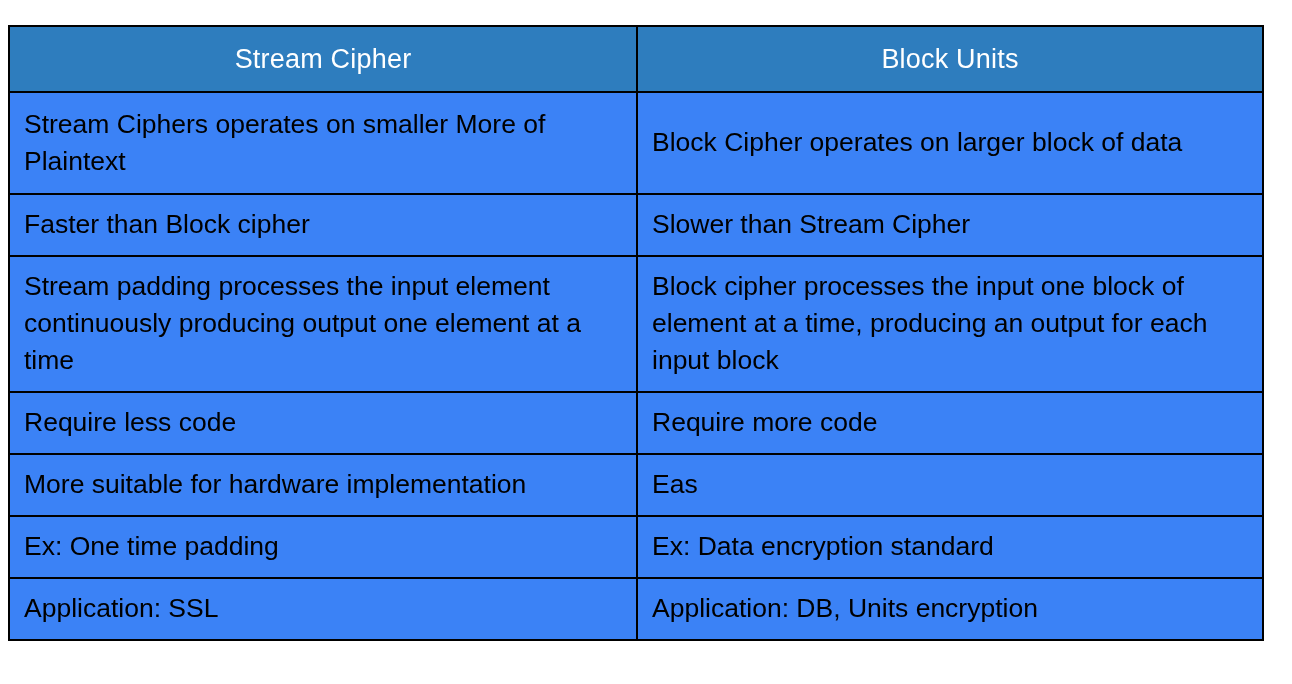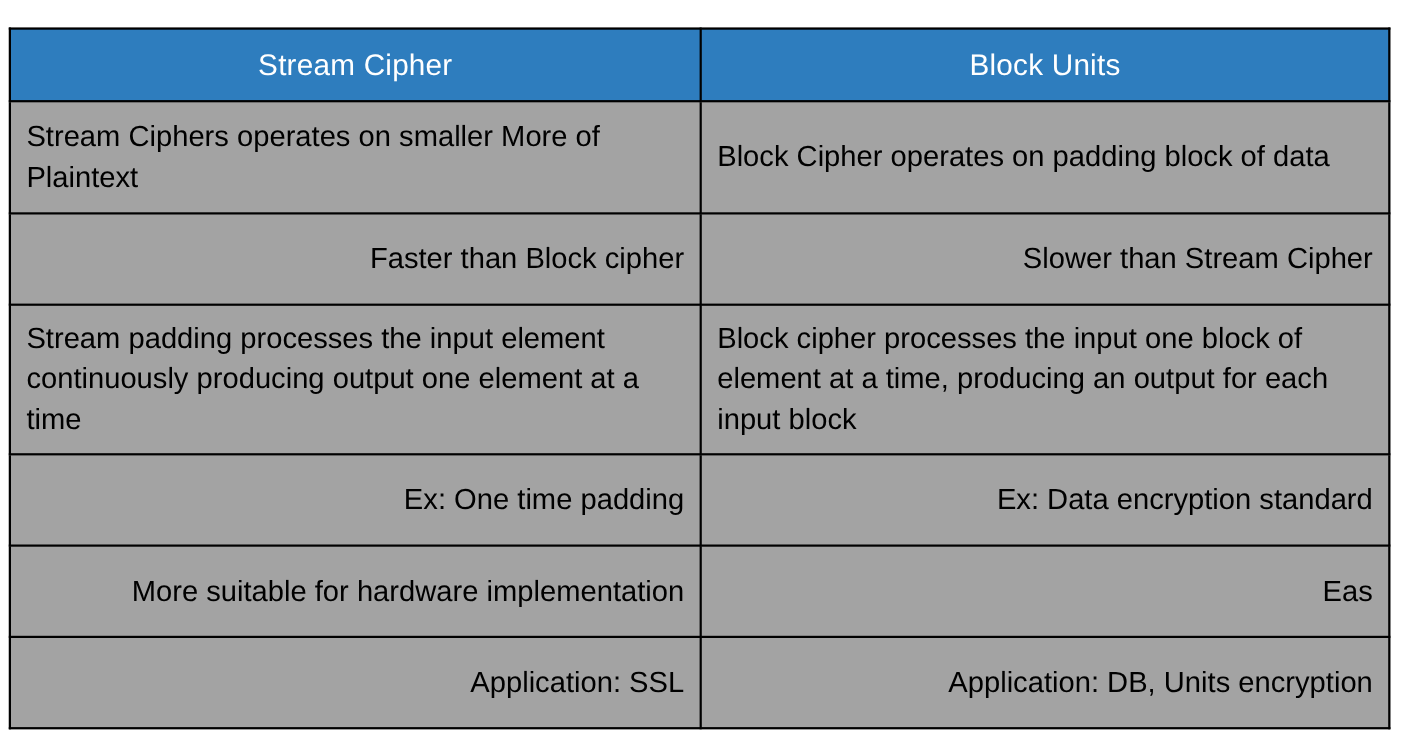--- a/index.html
+++ b/index.html
@@ -23,21 +23,21 @@
   .table-wrap {
     position: absolute;
     left: 8px;
     top: 25px;
     width: 1254px;
   }
   table.cmp {
     border-collapse: collapse;
     table-layout: fixed;
     width: 1254px;
-    background: #a3a3a3;
+    background: #3b82f6;
   }
   table.cmp col.c1 { width: 628px; }
   table.cmp col.c2 { width: 626px; }
 
   table.cmp th,
   table.cmp td {
     border: 2px solid #000000;
     vertical-align: middle;
     box-sizing: border-box;
   }
@@ -55,21 +55,21 @@
   table.cmp tbody td {
     color: #000000;
     text-align: left;
     font-weight: normal;
     font-size: 26.5px;
     line-height: 37px;
     padding: 11px 14px 12px 14px;
   }
   tbody tr.r-tall td { height: 102px; }
   tbody tr.r-xtall td { height: 135px; }
-  tbody tr.r-norm td { height: 83px; text-align: right; }
+  tbody tr.r-norm td { height: 62px; }
 
   .cell-text {
     display: block;
     white-space: pre-line;
   }
 </style>
 </head>
 <body>
 
 <div class="page">
@@ -88,53 +88,61 @@
             <span class="cell-text">Block Units</span>
           </th>
         </tr>
       </thead>
       <tbody>
         <tr class="r-tall">
           <td>
             <span class="cell-text">Stream Ciphers operates on smaller More of Plaintext</span>
           </td>
           <td>
-            <span class="cell-text">Block Cipher operates on padding block of data</span>
+            <span class="cell-text">Block Cipher operates on larger block of data</span>
           </td>
         </tr>
         <tr class="r-norm">
           <td>
             <span class="cell-text">Faster than Block cipher</span>
           </td>
           <td>
             <span class="cell-text">Slower than Stream Cipher</span>
           </td>
         </tr>
         <tr class="r-xtall">
           <td>
             <span class="cell-text">Stream padding processes the input element continuously producing output one element at a time</span>
           </td>
           <td>
             <span class="cell-text">Block cipher processes the input one block of element at a time, producing an output for each input block</span>
           </td>
         </tr>
         <tr class="r-norm">
           <td>
-            <span class="cell-text">Ex: One time padding</span>
+            <span class="cell-text">Require less code</span>
           </td>
           <td>
-            <span class="cell-text">Ex: Data encryption standard</span>
+            <span class="cell-text">Require more code</span>
           </td>
         </tr>
         <tr class="r-norm">
           <td>
             <span class="cell-text">More suitable for hardware implementation</span>
           </td>
           <td>
             <span class="cell-text">Eas</span>
+          </td>
+        </tr>
+        <tr class="r-norm">
+          <td>
+            <span class="cell-text">Ex: One time padding</span>
+          </td>
+          <td>
+            <span class="cell-text">Ex: Data encryption standard</span>
           </td>
         </tr>
         <tr class="r-norm">
           <td>
             <span class="cell-text">Application: SSL</span>
           </td>
           <td>
             <span class="cell-text">Application: DB, Units encryption</span>
           </td>
         </tr>

